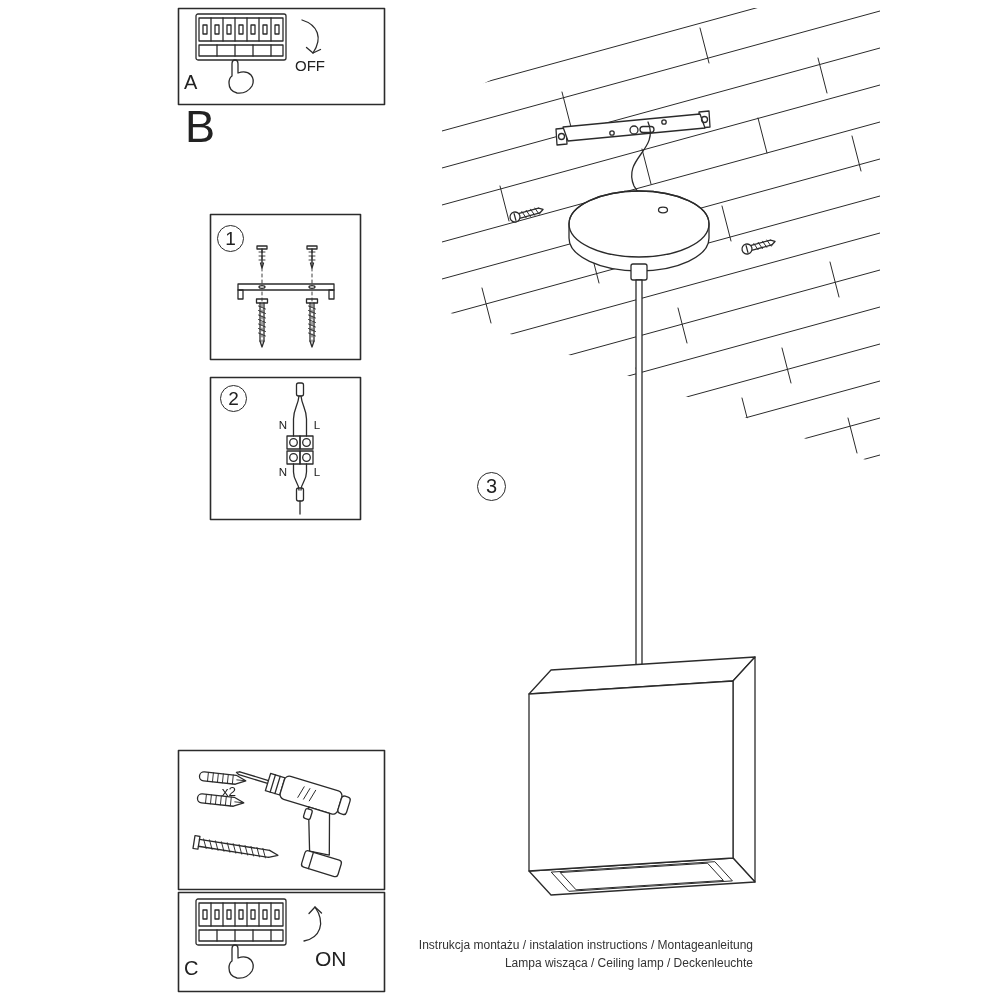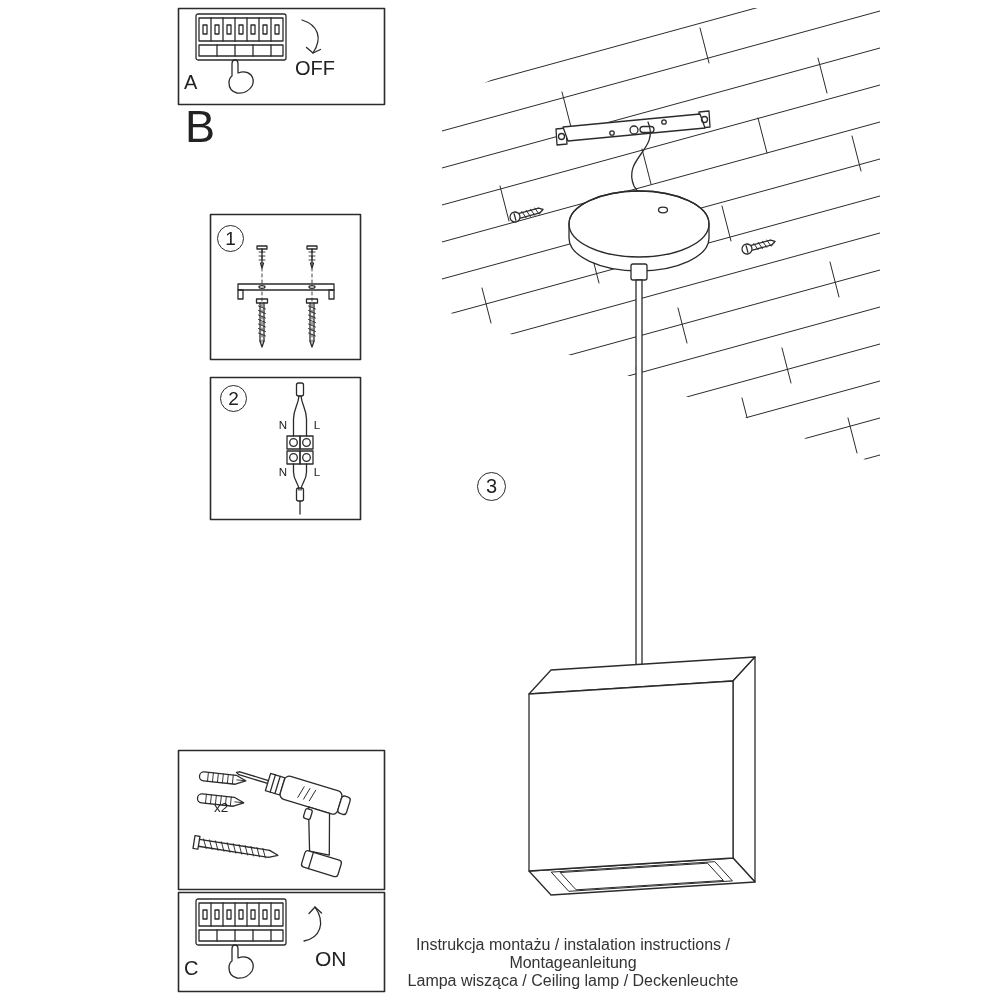--- a/index.html
+++ b/index.html
@@ -7,21 +7,21 @@
   body { font-family:"Liberation Sans", sans-serif; color:#1e1e1e; }
   .page { position:relative; width:1000px; height:1000px; background:#fff; overflow:hidden; }
   .art { position:absolute; left:0; top:0; }
   .txt { position:absolute; white-space:nowrap; color:#222; }
   .circled {
     position:absolute; border:1.6px solid #2b2b2b; border-radius:50%;
     text-align:center; font-size:19px; color:#222;
   }
   .c27 { width:27px; height:27px; line-height:25px; }
   .c29 { width:29px; height:29px; line-height:27px; font-size:20px; }
-  .footer-line { text-align:center; font-size:16px; line-height:18px; color:#333; }
+  .footer-line { text-align:right; font-size:12px; line-height:18px; color:#333; }
 </style>
 </head>
 <body>
 
 <div class="page">
 
   <svg class="art" width="1000" height="1000" viewBox="0 0 1000 1000" stroke="#2b2b2b" stroke-width="1.3" fill="none" stroke-linecap="round" stroke-linejoin="round">
 
     <defs>
       <g id="breaker-panel">
@@ -233,34 +233,34 @@
     </g>
 
     <g>
       <use href="#breaker-panel" x="196" y="899"></use>
       <path d="M304,941 C320,938 326,923 315,907"></path>
       <path d="M315,907 L309,913.5 M315,907 L321.5,913"></path>
     </g>
   </svg>
 
   <div class="txt" style="left:184px; top:71px; font-size:20px;">A</div>
-  <div class="txt" style="left:295px; top:57px; font-size:20px;">OFF</div>
+  <div class="txt" style="left:295px; top:57px; font-size:15px;">OFF</div>
 
   <div class="txt" style="left:185px; top:101px; font-size:45px;">B</div>
 
   <div class="circled c27" style="left:217px; top:225px;">1</div>
   <div class="circled c27" style="left:220px; top:385px;">2</div>
   <div class="circled c29" style="left:477px; top:472px;">3</div>
 
   <div class="txt" style="left:277px; top:419px; font-size:11.5px; width:12px; text-align:center;">N</div>
   <div class="txt" style="left:311px; top:419px; font-size:11.5px; width:12px; text-align:center;">L</div>
   <div class="txt" style="left:277px; top:466px; font-size:11.5px; width:12px; text-align:center;">N</div>
   <div class="txt" style="left:311px; top:466px; font-size:11.5px; width:12px; text-align:center;">L</div>
 
-  <div class="txt" style="left:214px; top:800px; font-size:13.5px; width:30px; text-align:left;">x2</div>
+  <div class="txt" style="left:214px; top:784px; font-size:13.5px; width:30px; text-align:center;">x2</div>
 
   <div class="txt" style="left:184px; top:957px; font-size:20px;">C</div>
   <div class="txt" style="left:315px; top:947px; font-size:21px;">ON</div>
 
   <div style="position:absolute; left:393px; top:936px; width:360px;">
     <div class="footer-line">Instrukcja montażu / instalation instructions / Montageanleitung</div>
     <div class="footer-line">Lampa wisząca / Ceiling lamp / Deckenleuchte</div>
   </div>
 
 </div>

